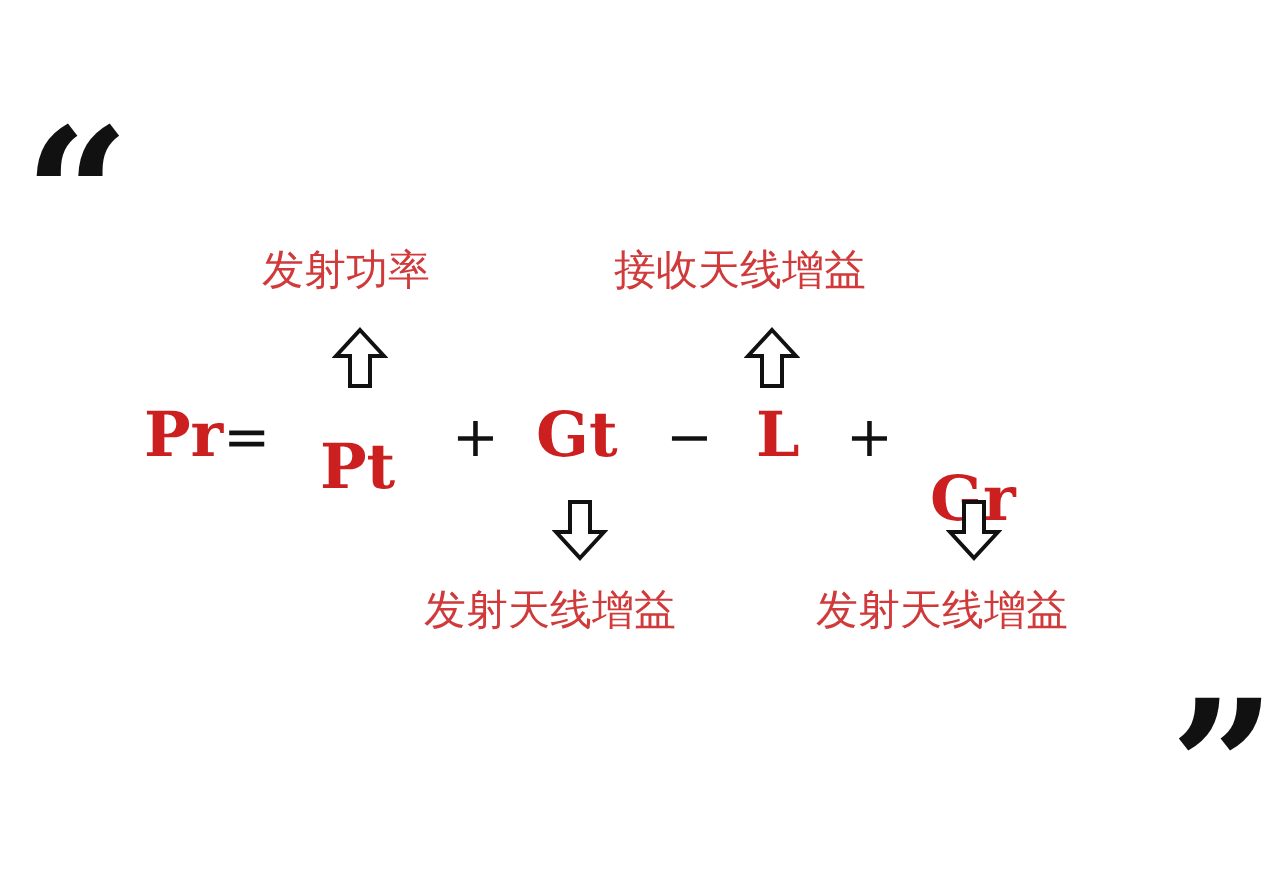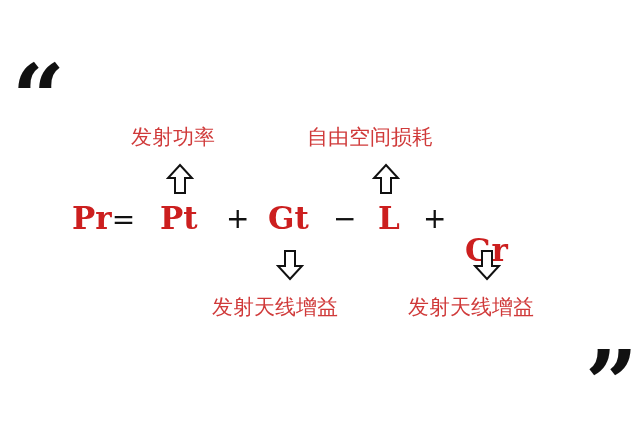--- a/index.html
+++ b/index.html
@@ -2,45 +2,45 @@
 <html><head>
 <meta charset="utf-8">
 <style>
   html, body { margin:0; padding:0; }
   body { width:640px; height:436px; background:#ffffff; position:relative; overflow:hidden;
          font-family:"DejaVu Sans", sans-serif; }
   .quote { position:absolute; font-family:"DejaVu Serif", serif; font-weight:bold; color:#111;
            font-size:92px; line-height:1; }
   .q-open { left:12px; top:52px; }
   .q-close { left:585px; top:338px; }
-  .label { position:absolute; color:#d03a3a; font-size:21px; line-height:1; white-space:nowrap; }
+  .label { position:absolute; color:#d03a3a; font-size:21px; line-height:1; white-space:nowrap;font-family:Liberation Mono, monospace; }
   .formula { position:absolute; top:203px; font-family:"DejaVu Serif","Liberation Serif", serif;
              font-size:31px; line-height:1; white-space:nowrap; }
   .var { color:#cc1f1f; font-weight:bold;text-align:right; }
   .op { color:#111; font-family:"DejaVu Sans", sans-serif; font-size:28px; }
   .arrow { position:absolute; width:28px; height:32px; }
 </style>
 </head>
 <body>
 
 <div class="quote q-open">“</div>
 <div class="quote q-close">”</div>
 
 <div class="label" style="left:131px; top:127px;">发射功率</div>
-<div class="label" style="left:307px; top:127px;">自由空间损耗</div>
+<div class="label" style="left:307px; top:127px;">接收天线增益</div>
 
 <svg class="arrow" style="left:166px; top:163px;" viewBox="0 0 28 32">
   <path d="M14 2 L26 15 L19 15 L19 30 L9 30 L9 15 L2 15 Z" fill="#fff" stroke="#111" stroke-width="2" stroke-linejoin="miter"></path>
 </svg>
 <svg class="arrow" style="left:372px; top:163px;" viewBox="0 0 28 32">
   <path d="M14 2 L26 15 L19 15 L19 30 L9 30 L9 15 L2 15 Z" fill="#fff" stroke="#111" stroke-width="2" stroke-linejoin="miter"></path>
 </svg>
 
 <div class="formula" style="left:72px;"><span class="var">Pr</span><span class="op">=</span></div>
-<div class="formula var" style="left:160px;">Pt</div>
+<div class="formula var" style="left:160px;margin-top:16px;">Pt</div>
 <div class="formula op" style="left:226px; top:205px;">+</div>
 <div class="formula var" style="left:268px;">Gt</div>
 <div class="formula op" style="left:333px; top:205px;">−</div>
 <div class="formula var" style="left:378px;">L</div>
 <div class="formula op" style="left:423px; top:205px;">+</div>
 <div class="formula var" style="left:465px;margin-top:32px;">Gr</div>
 
 <svg class="arrow" style="left:276px; top:249px;" viewBox="0 0 28 32">
   <path d="M14 30 L26 17 L19 17 L19 2 L9 2 L9 17 L2 17 Z" fill="#fff" stroke="#111" stroke-width="2" stroke-linejoin="miter"></path>
 </svg>

